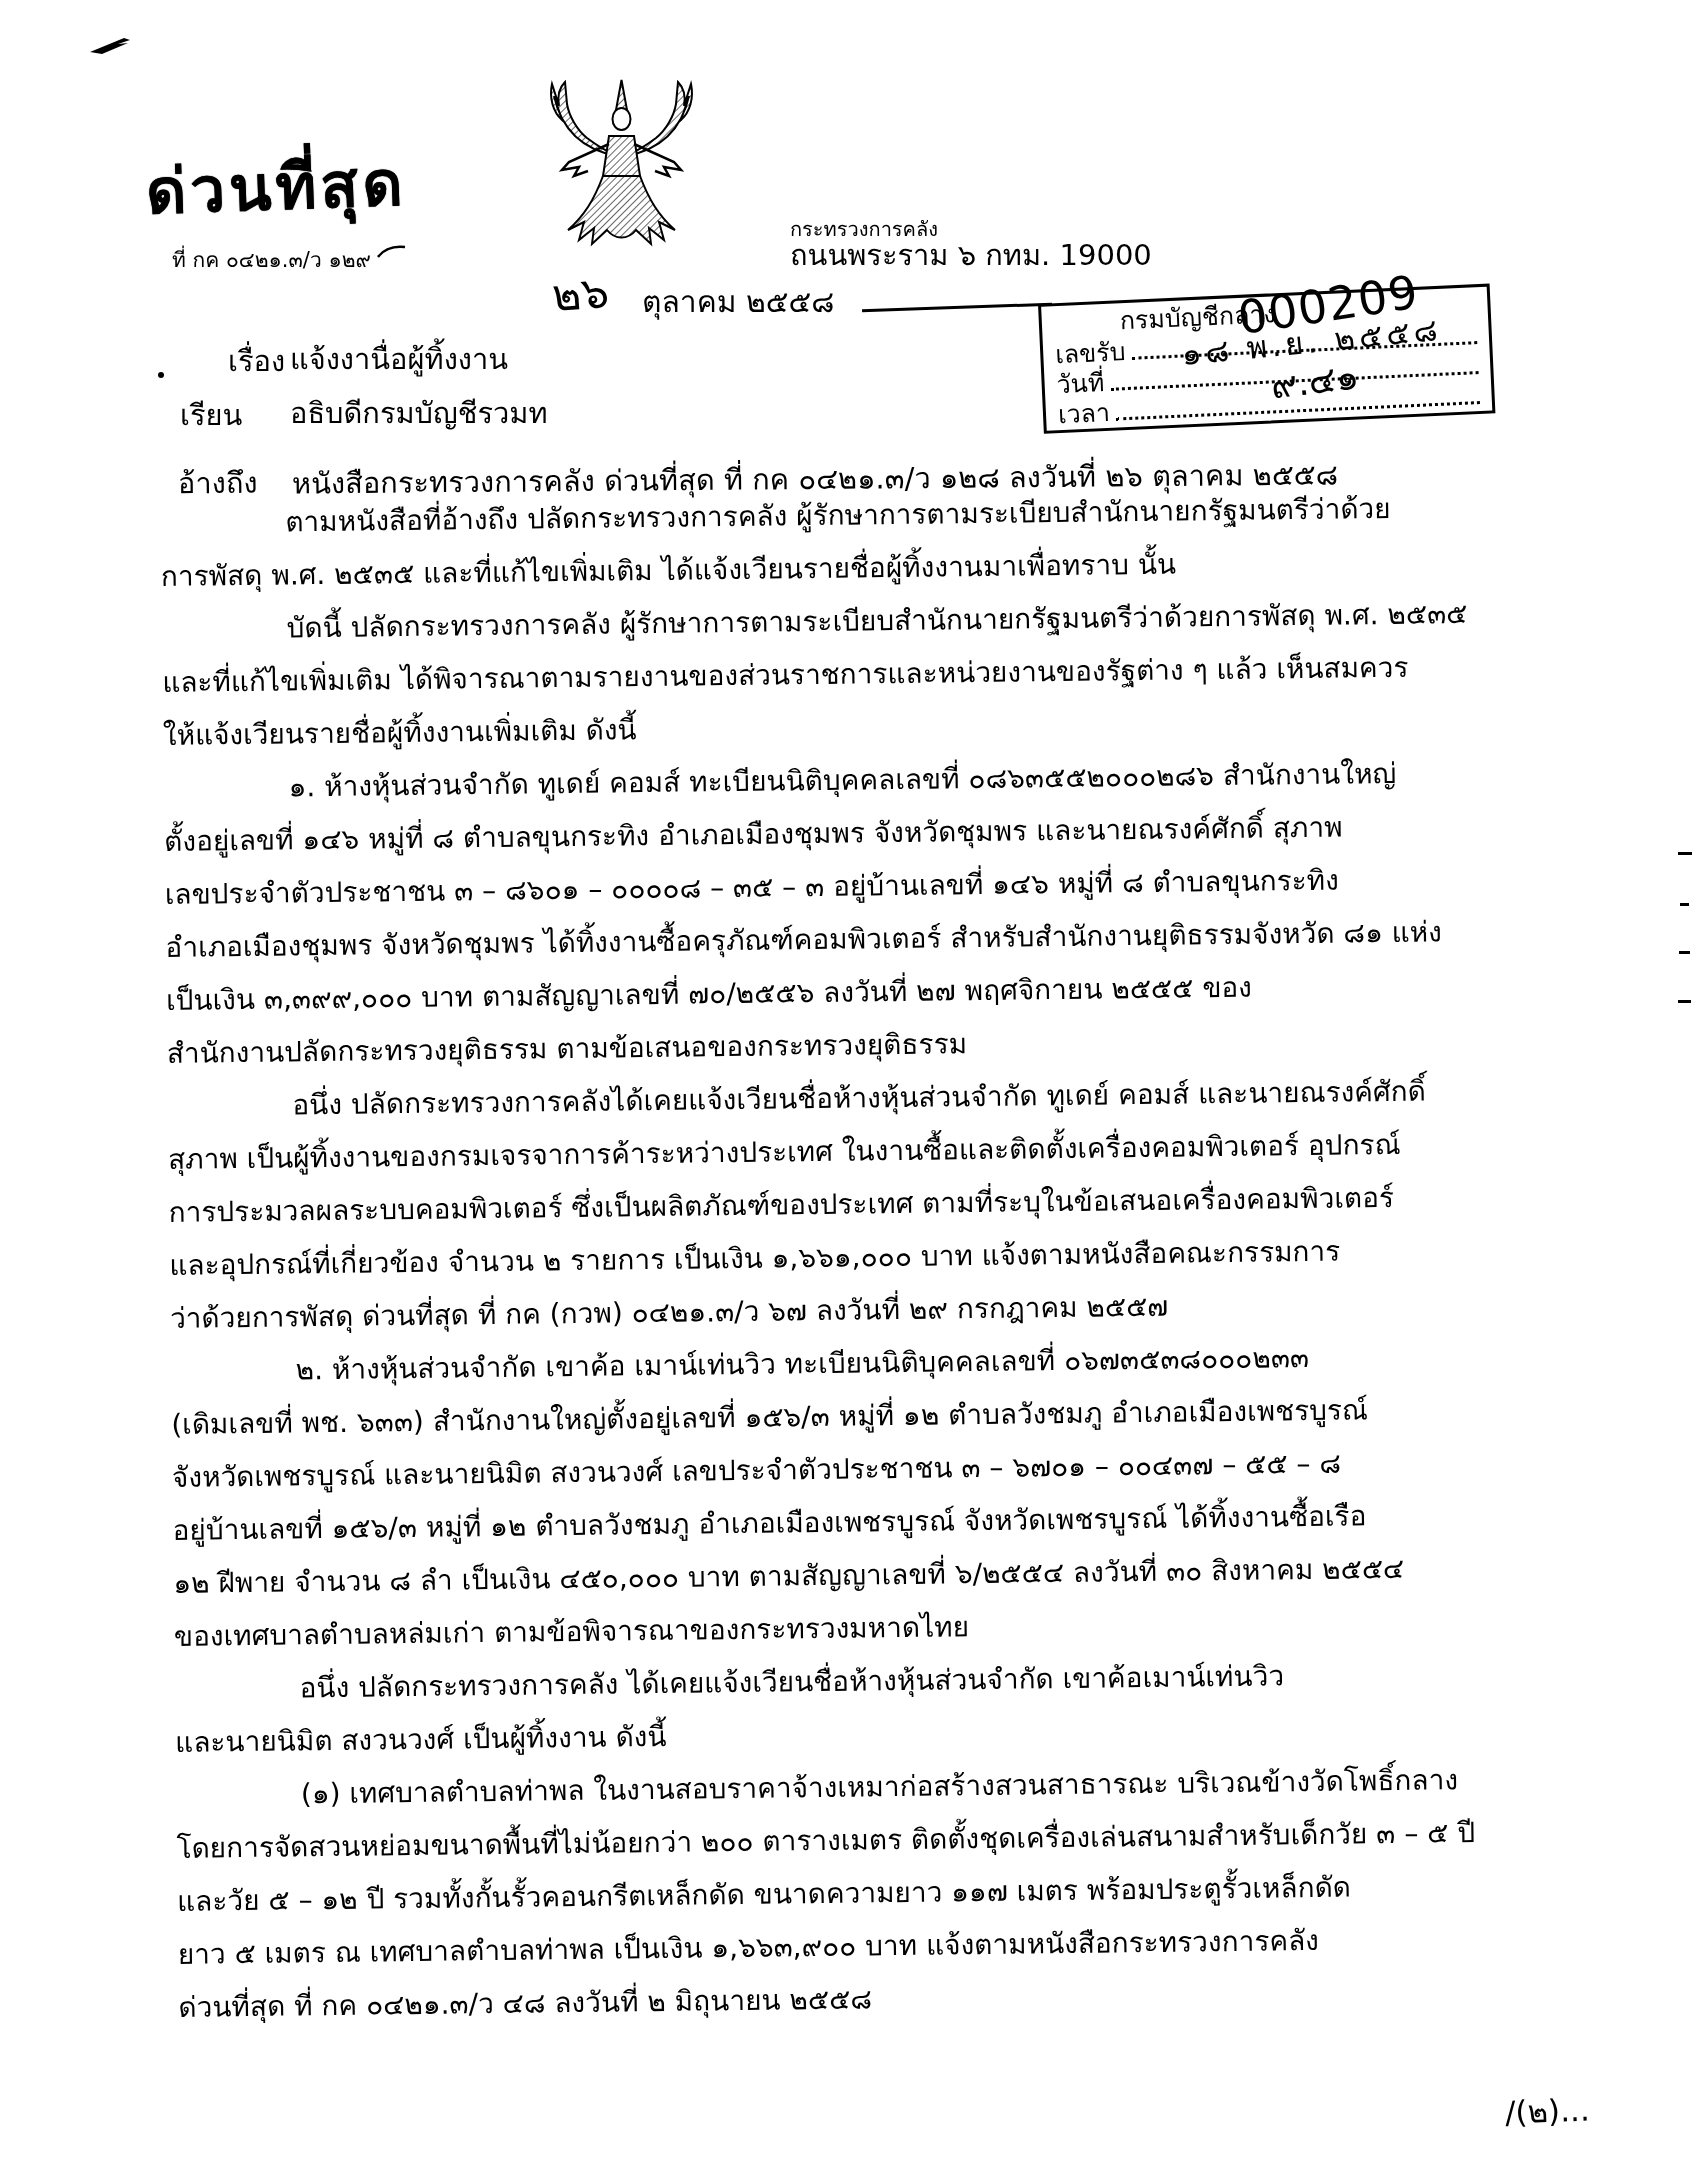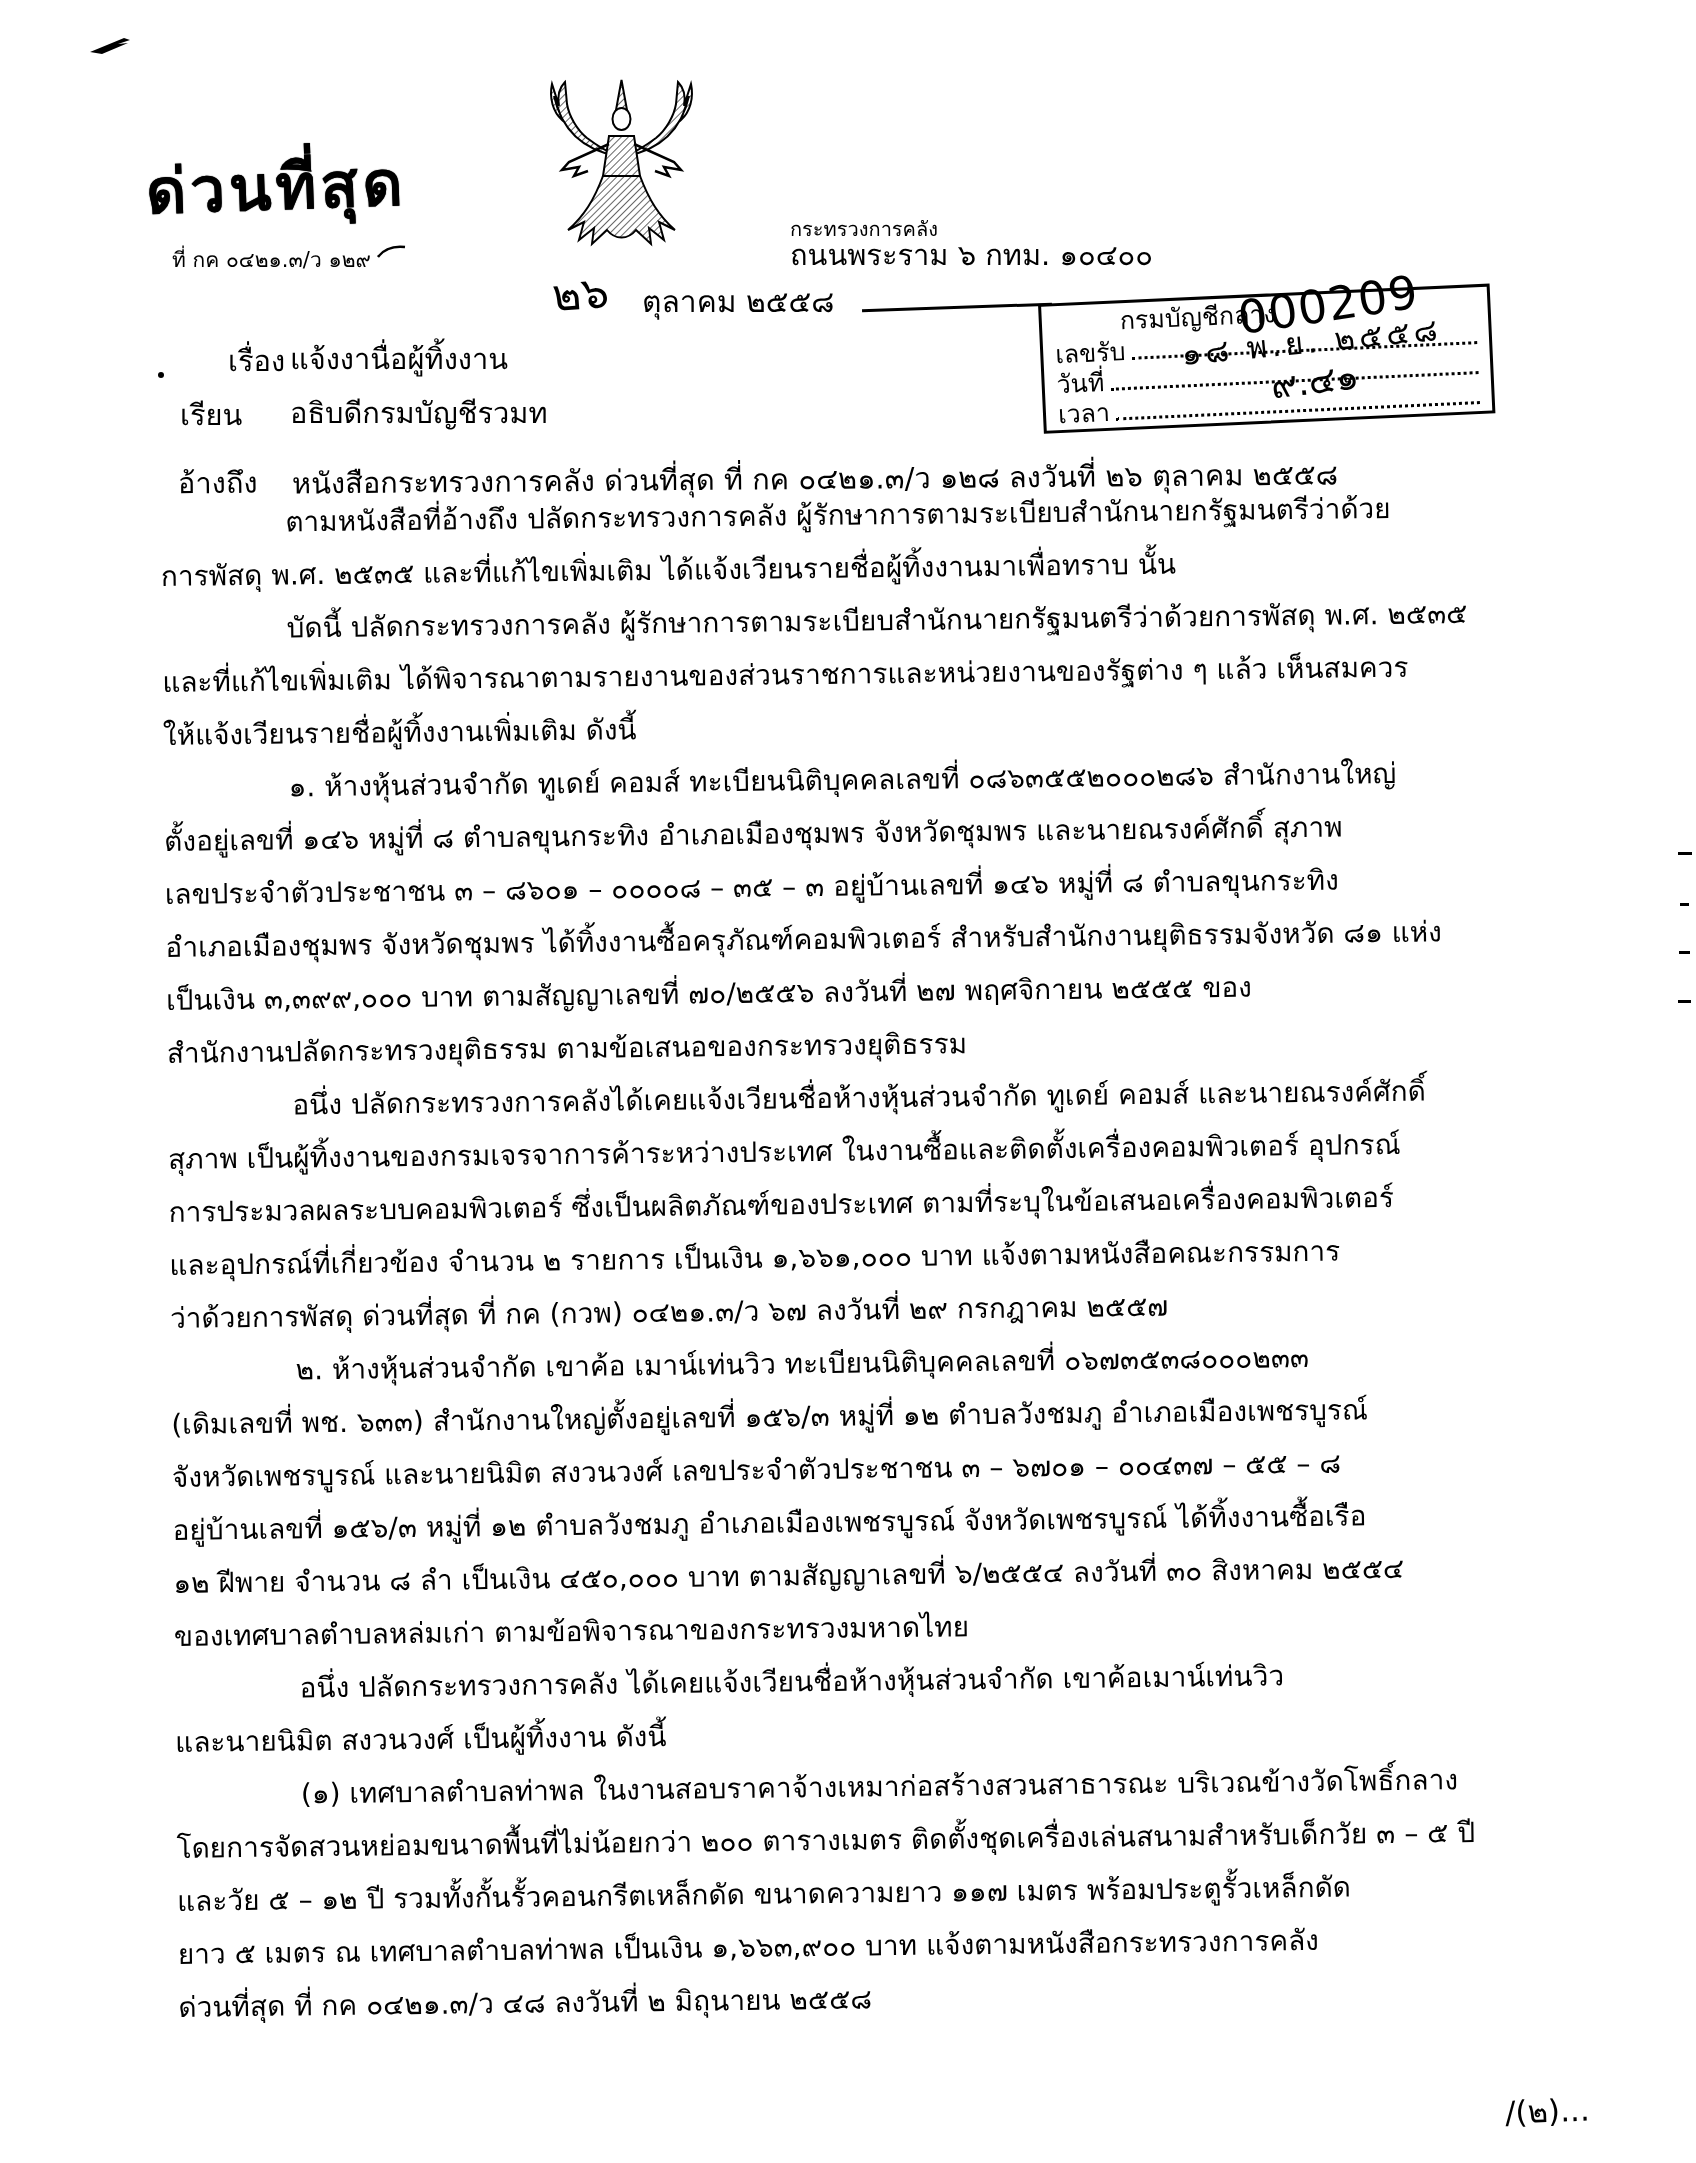--- a/index.html
+++ b/index.html
@@ -120,21 +120,21 @@
     <path d="M102 78 C135 72 157 54 165 18 L157 42 C166 34 170 20 167 6 L160 28 C162 17 159 9 154 4 L152 26 C150 38 142 52 132 60 C120 69 111 74 102 78 Z" fill="url(#hatch)" stroke="#000" stroke-width="2"></path>
     <path d="M97.5 2 L92 32 L103 32 Z" fill="url(#hatch)" stroke="#000" stroke-width="2"></path>
     <ellipse cx="97.5" cy="41" rx="9" ry="11" fill="#fff" stroke="#000" stroke-width="2"></ellipse>
     <path d="M85 58 L110 58 L116 98 L79 98 Z" fill="url(#hatch)" stroke="#000" stroke-width="2"></path>
     <path d="M85 66 L45 84 L38 92 L55 89 L50 98 L64 93" fill="none" stroke="#000" stroke-width="2.5"></path>
     <path d="M110 66 L150 84 L157 92 L140 89 L145 98 L131 93" fill="none" stroke="#000" stroke-width="2.5"></path>
     <path d="M79 98 C70 122 60 138 44 152 L60 144 L55 162 L70 150 L68 166 L83 152 C91 162 104 162 112 152 L127 166 L125 150 L140 162 L135 144 L151 152 C135 138 125 122 116 98 Z" fill="url(#hatch)" stroke="#000" stroke-width="2"></path>
   </svg>
 
   <div class="ministry-name">กระทรวงการคลัง</div>
-  <div class="ministry-address">ถนนพระราม ๖ กทม. ๑๐๔๐๐</div>
+  <div class="ministry-address">ถนนพระราม ๖ กทม. 19000</div>
 
   <div class="date-day hw">๒๖</div>
   <div class="date-rest">ตุลาคม ๒๕๕๘</div>
 
   <div class="stamp-lead-line"></div>
   <div class="stamp-box">
     <div class="stamp-title">กรมบัญชีกลาง</div>
     <div class="stamp-row">
       <span>เลขรับ</span>
       <span class="dots"></span>

